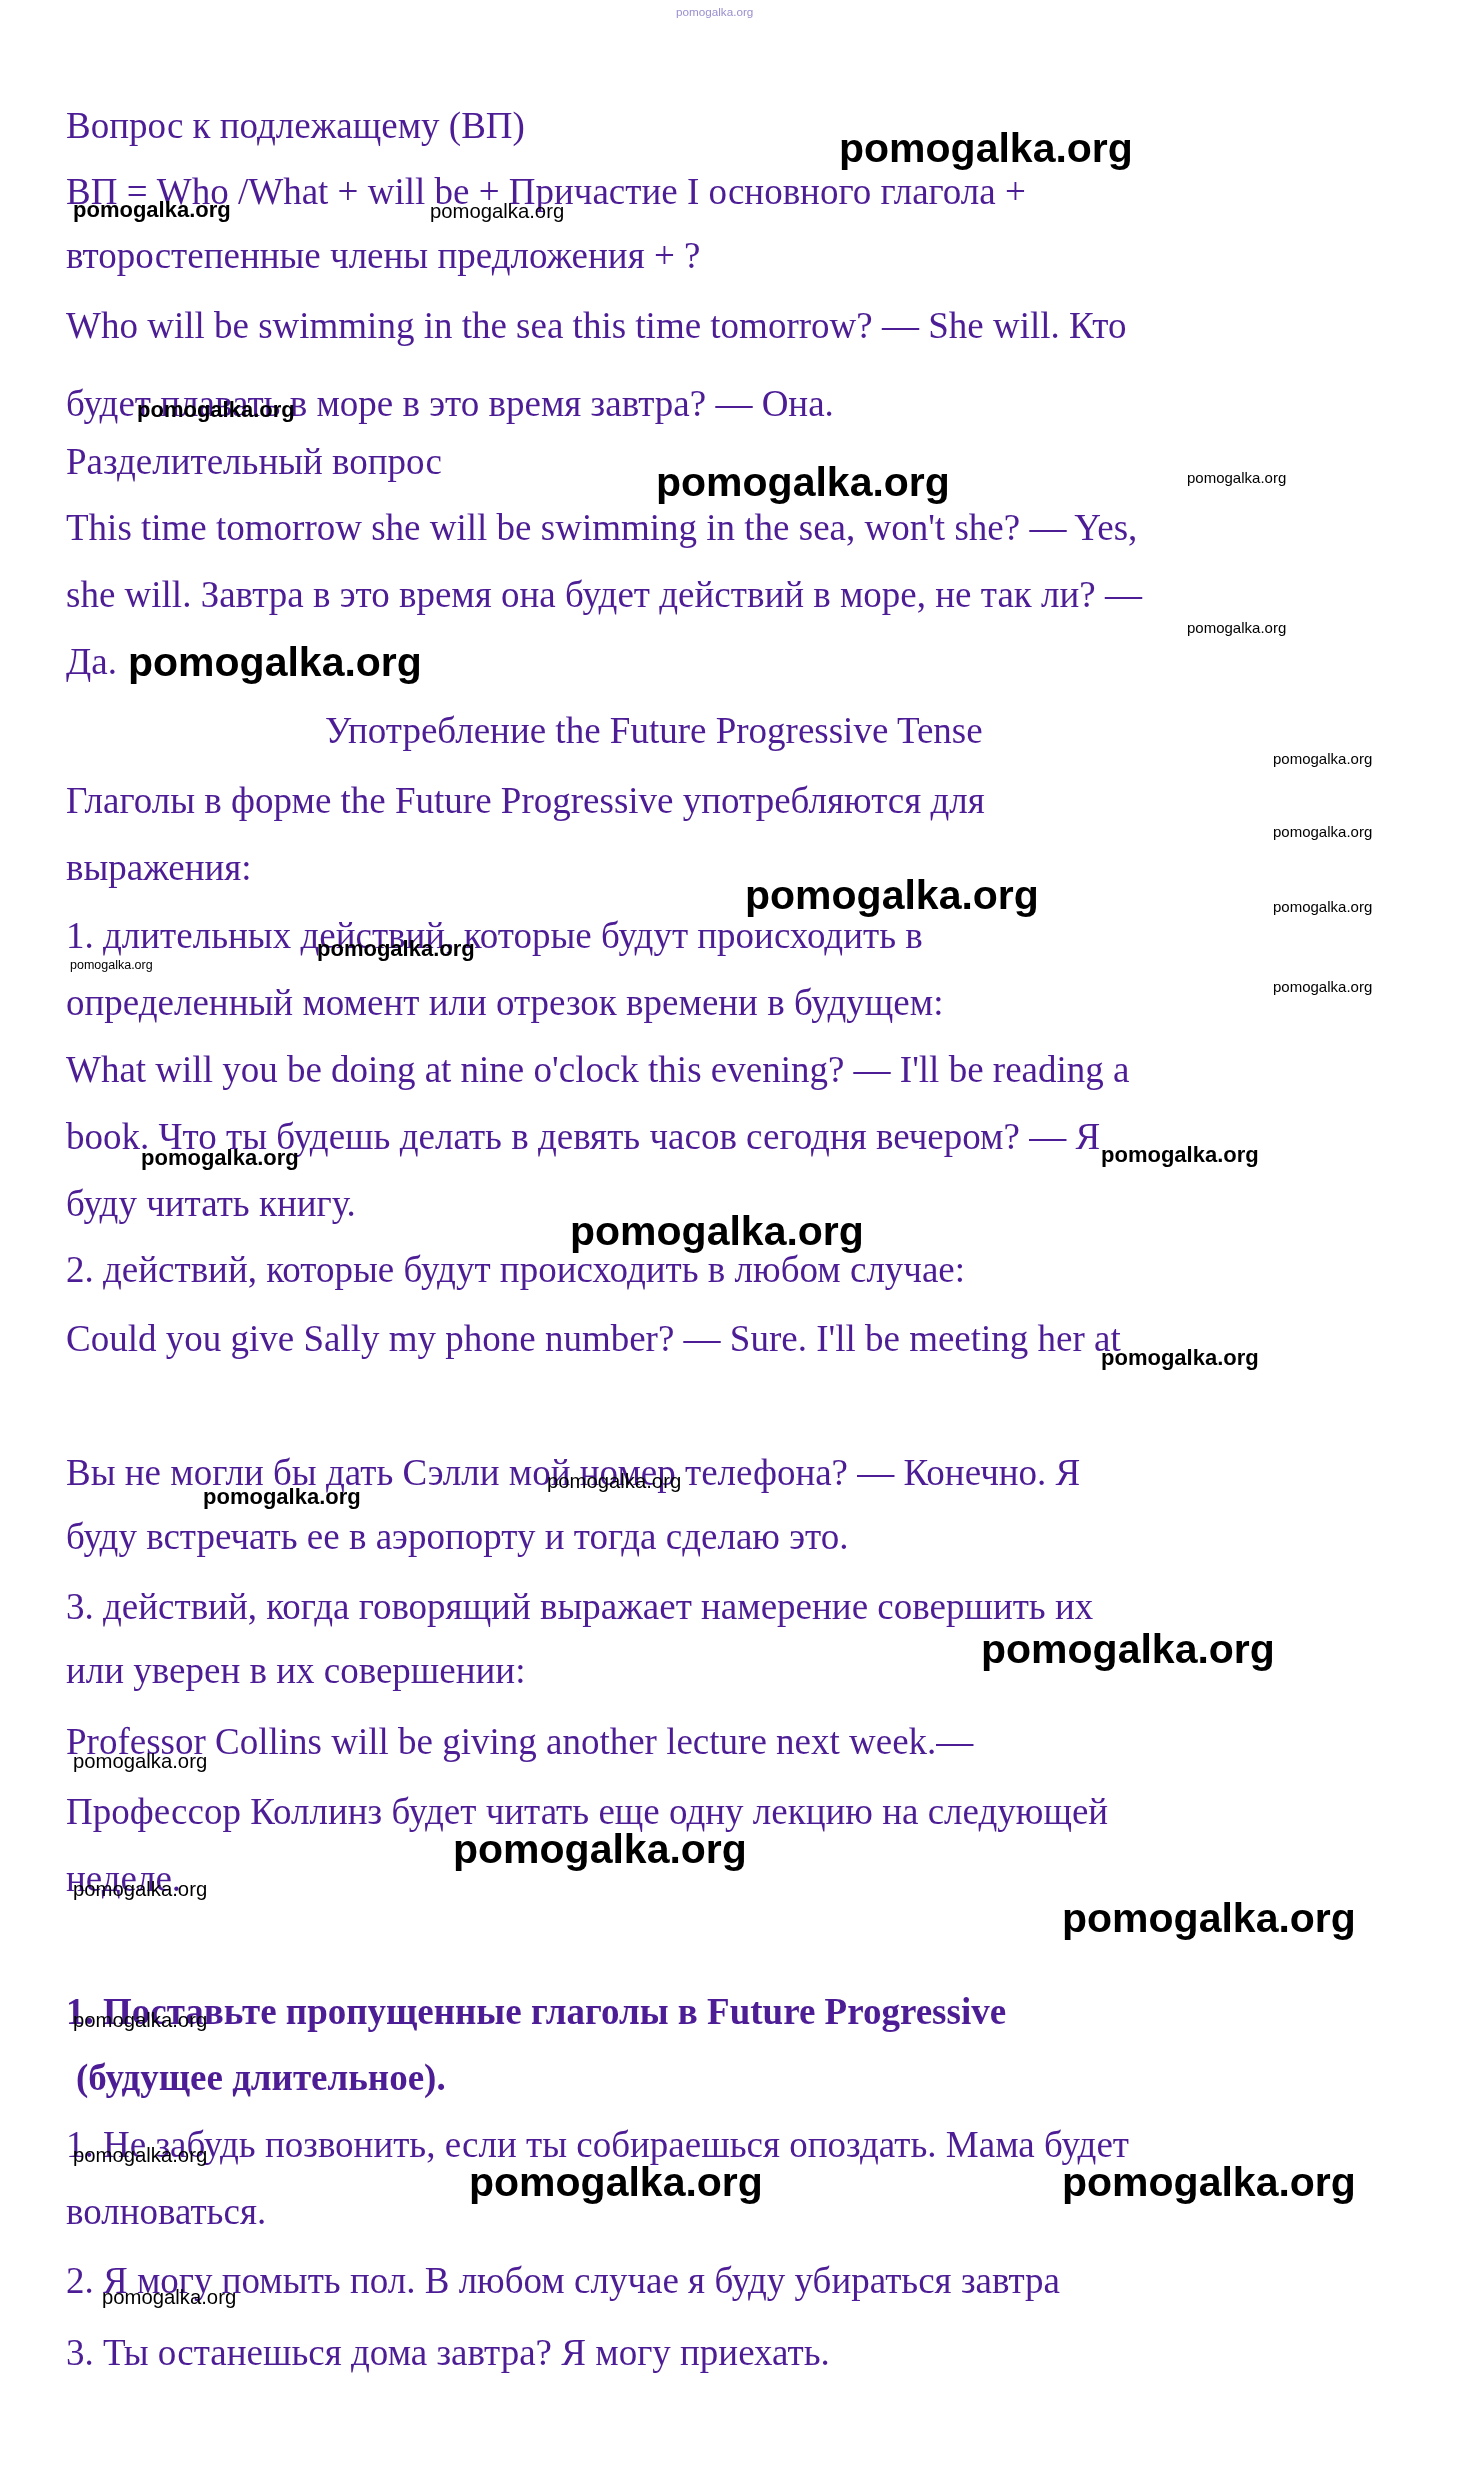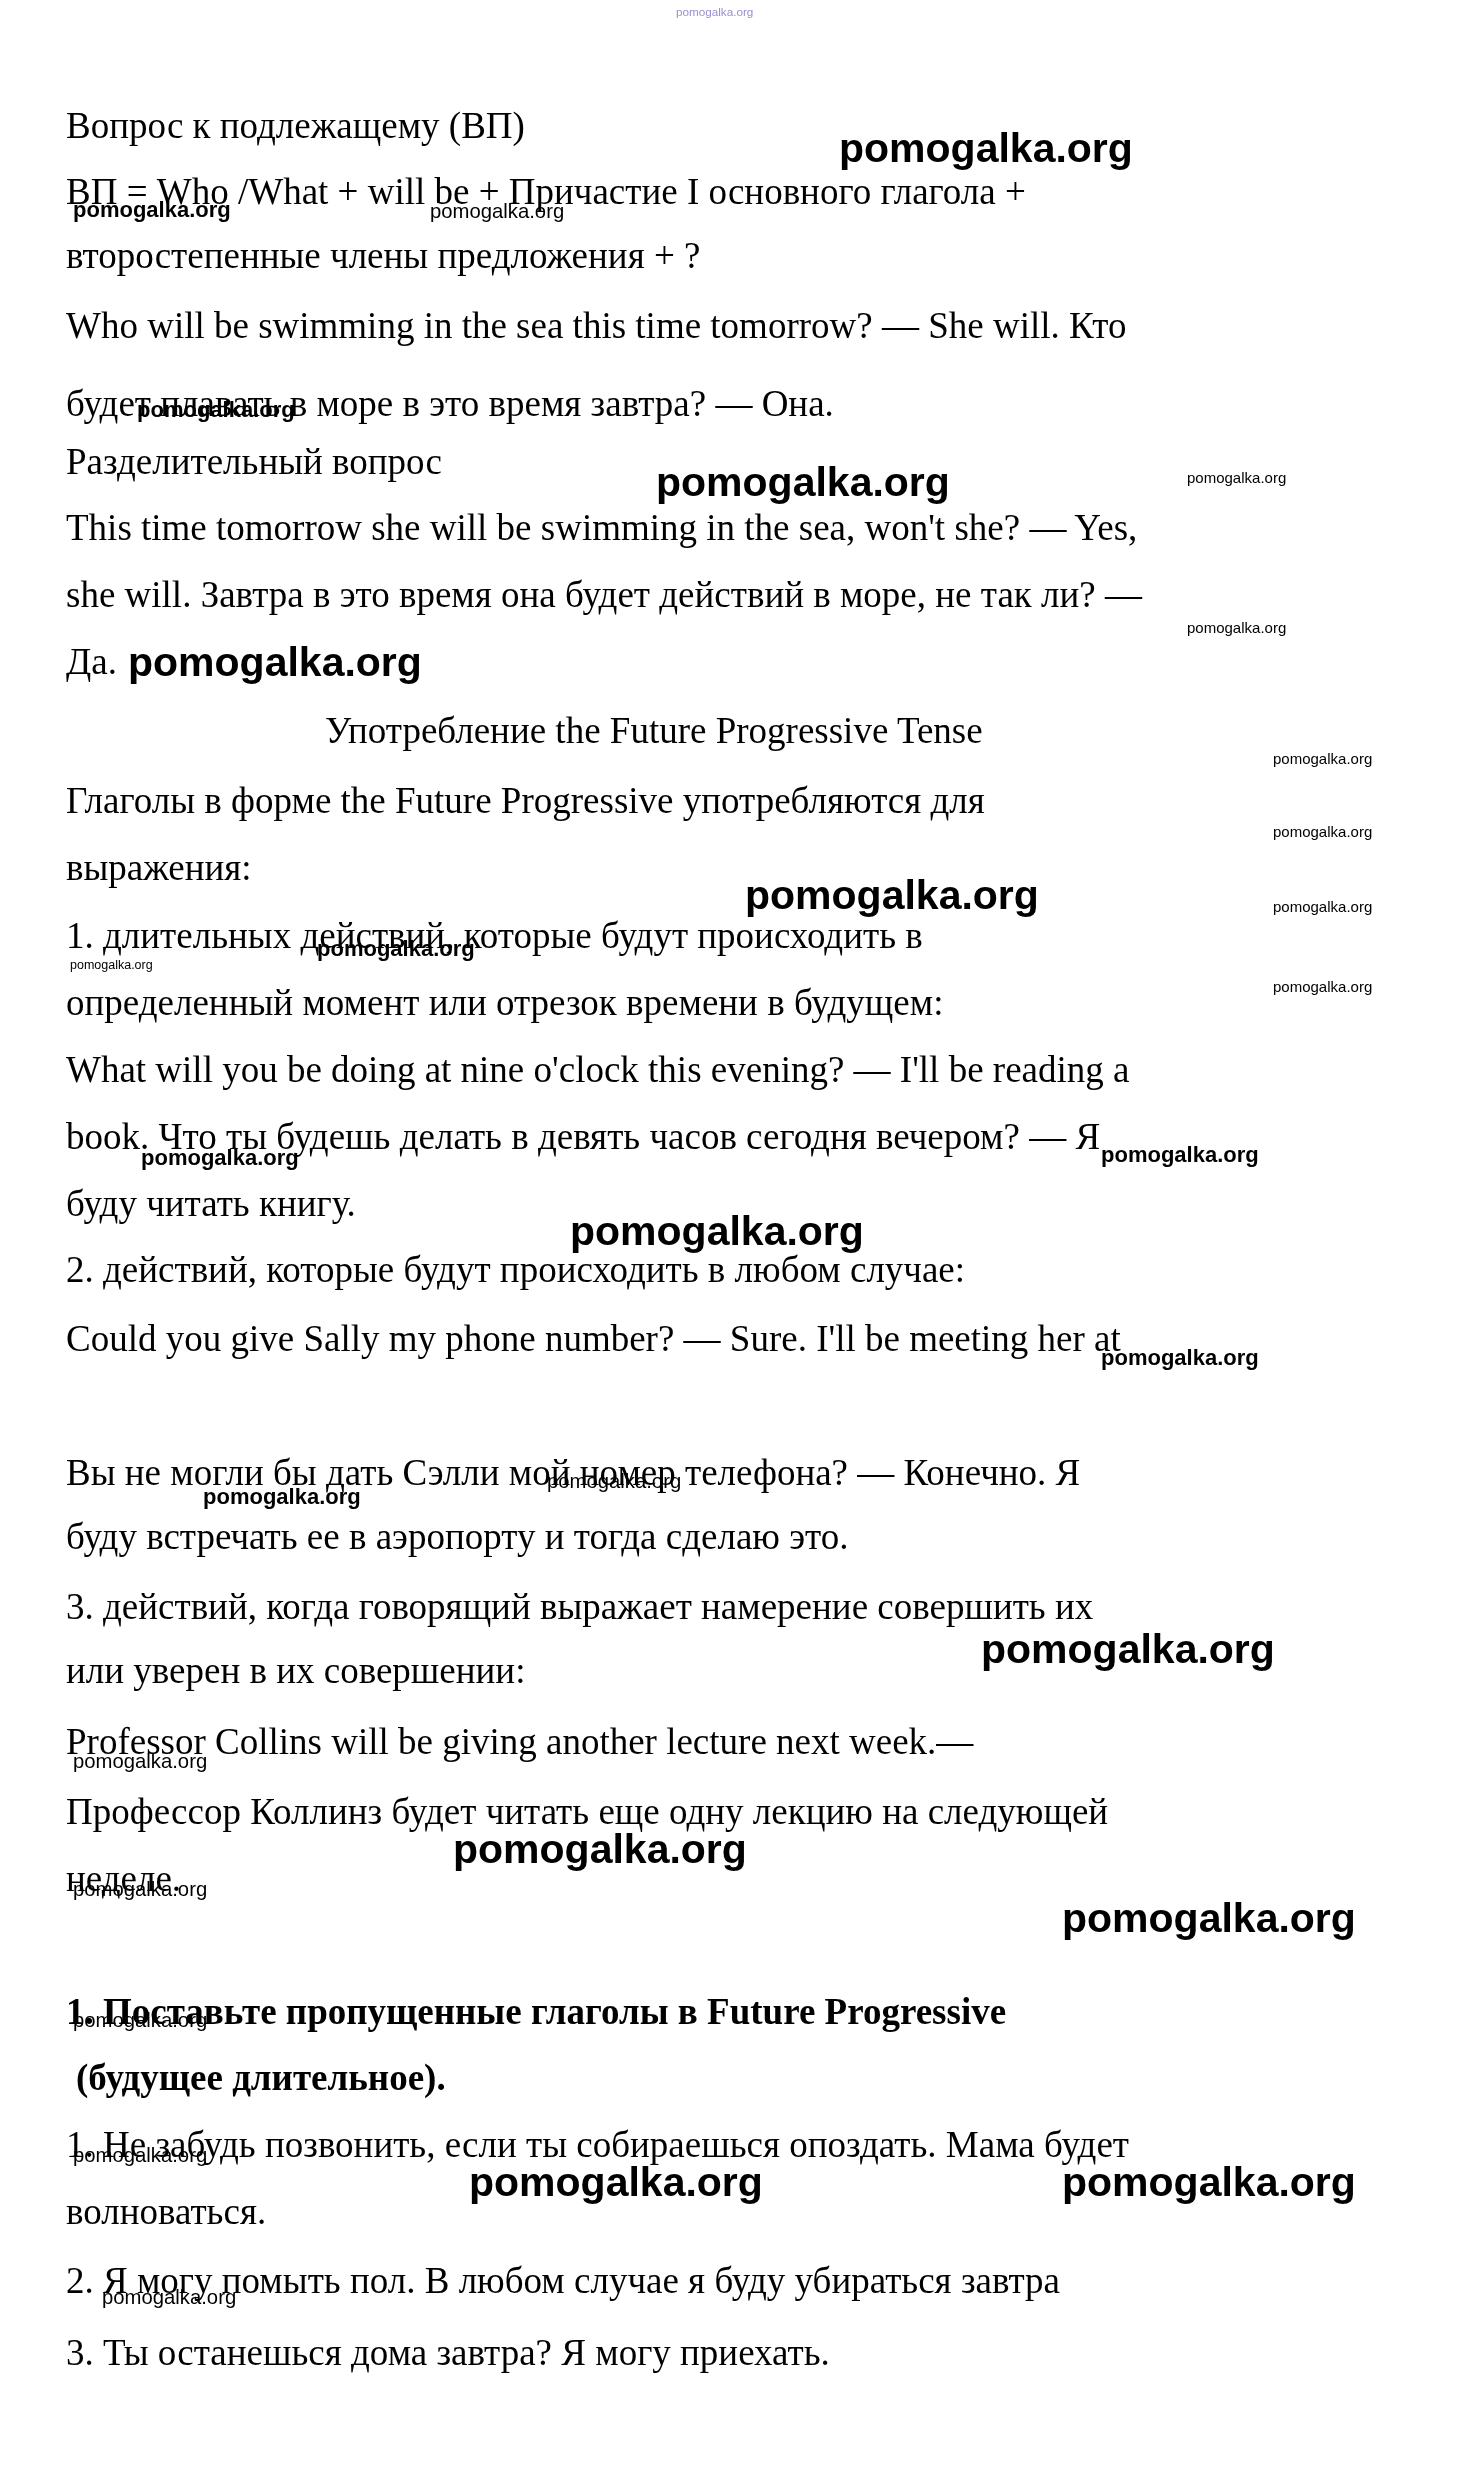--- a/index.html
+++ b/index.html
@@ -10,21 +10,21 @@
     height: 2475px;
     background: #ffffff;
     overflow: hidden;
     font-family: "Liberation Serif", serif;
   }
   .line {
     position: absolute;
     font-family: "Liberation Serif", serif;
     font-size: 37px;
     line-height: 1.1;
-    color: #000000;
+    color: #4c1d95;
     white-space: nowrap;
   }
   .bold { font-weight: bold; }
   .wm {
     position: absolute;
     font-family: "Liberation Sans", sans-serif;
     color: #000000;
     white-space: nowrap;
   }
   .wm-big   { font-size: 41px; font-weight: bold; }

